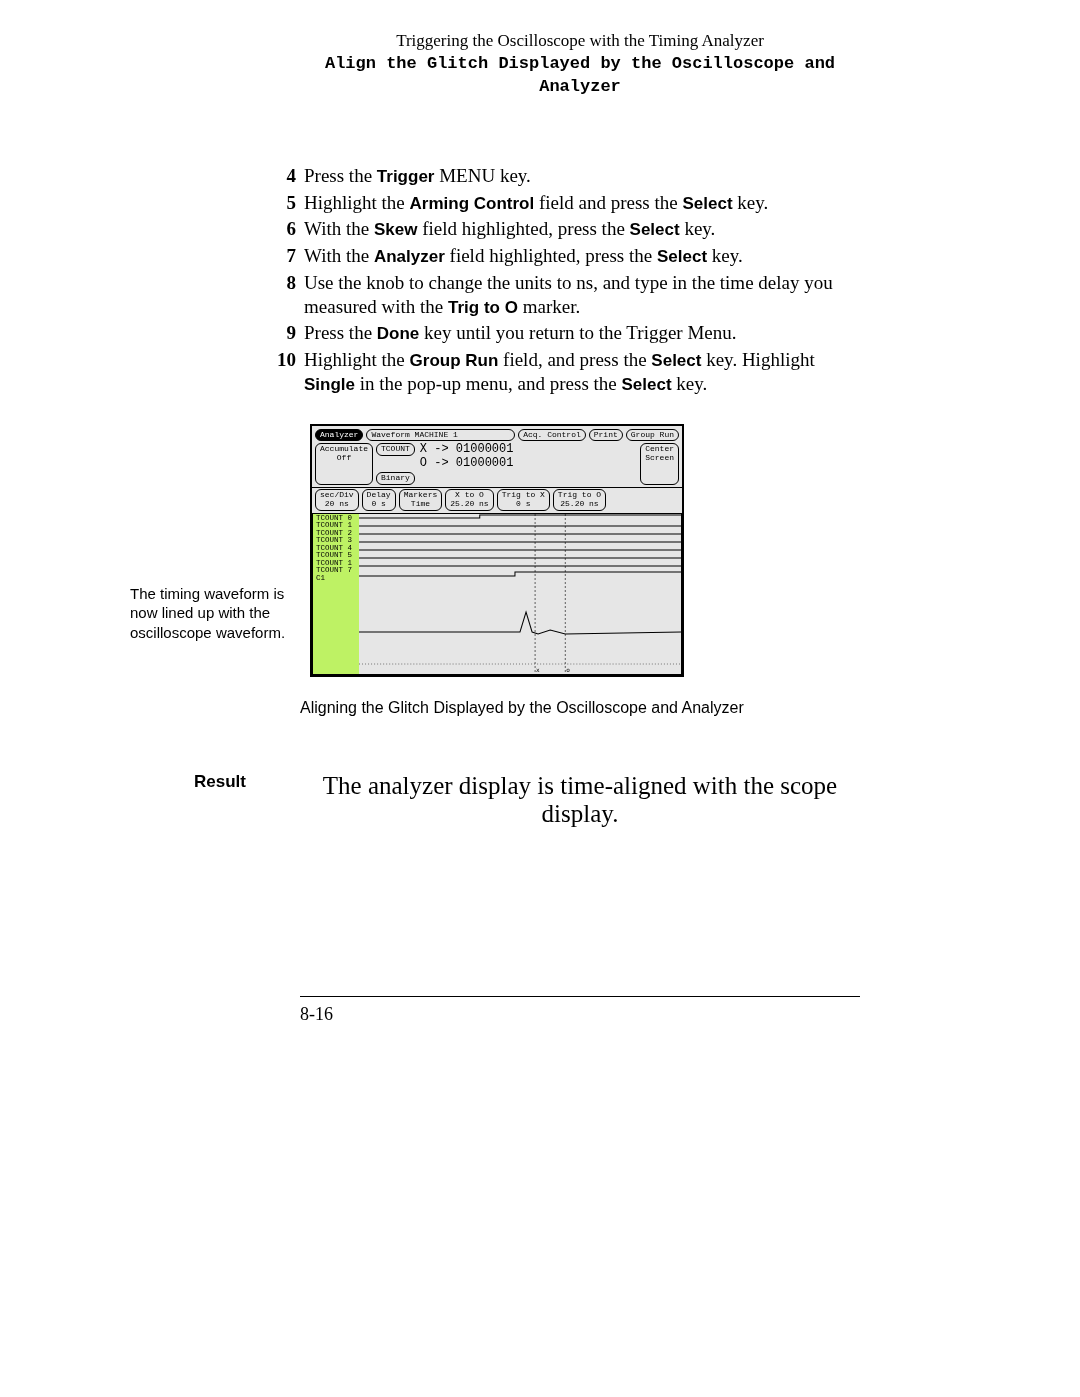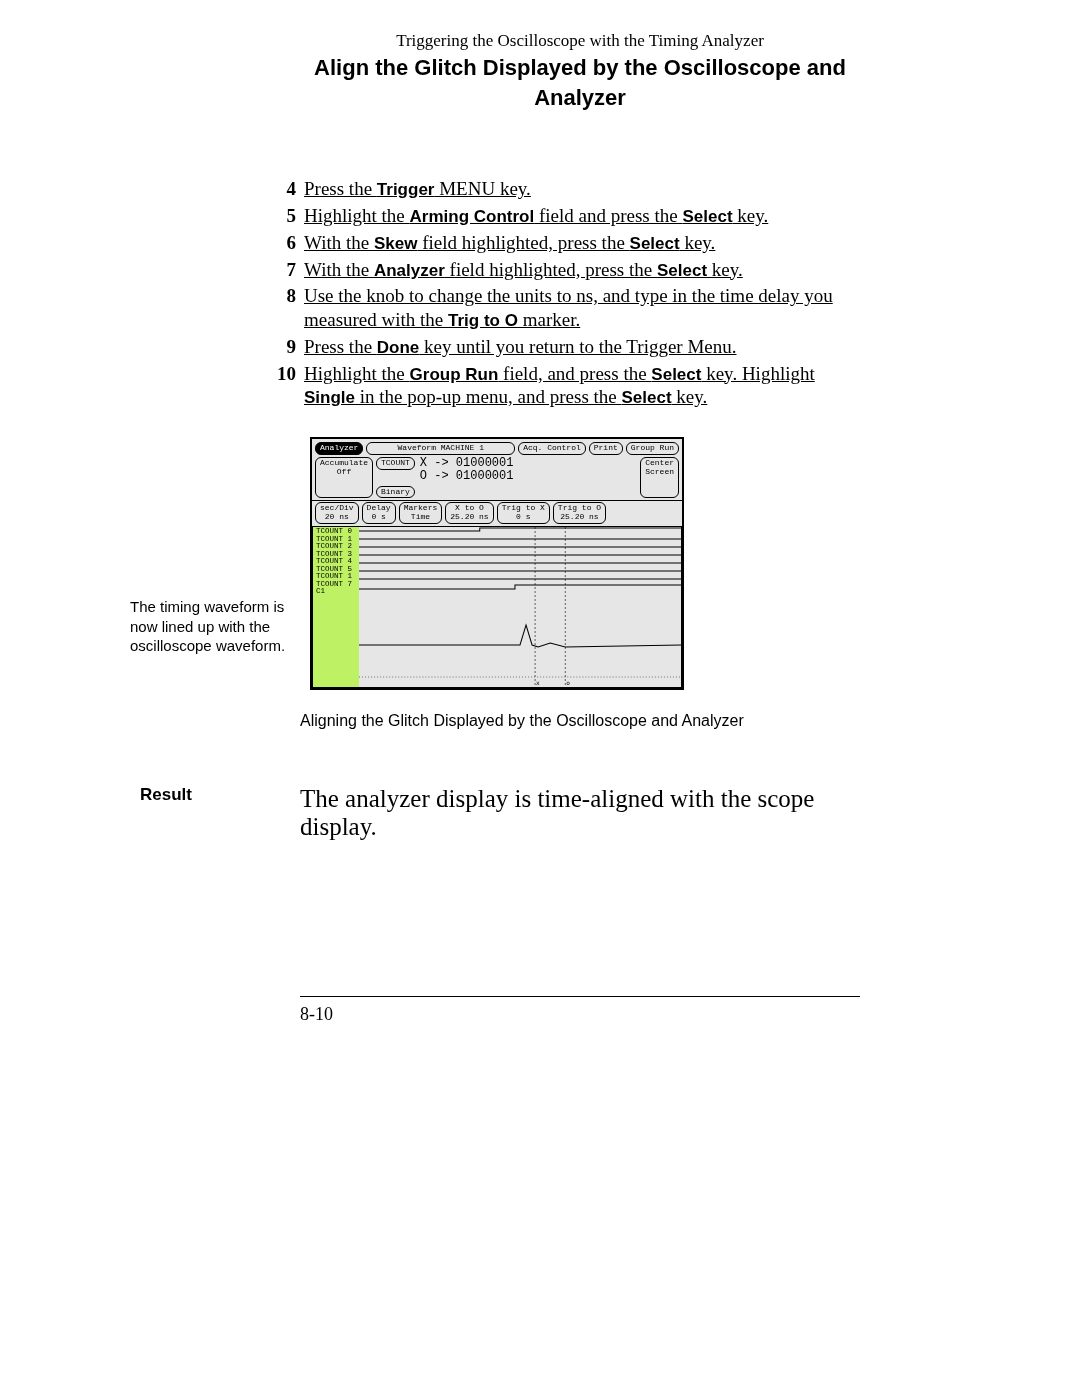--- a/index.html
+++ b/index.html
@@ -17,39 +17,39 @@
     inset: 0;
     padding-top: 30px;
   }
   .header-block {
     margin-left: 300px;
     margin-right: 220px;
     text-align: center;
     line-height: 1.35;
   }
   .header-line1 { font-size: 17px; }
-  .header-line2 { font-size: 22px; font-family: Liberation Sans, sans-serif; font-weight: 700; }
+  .header-line2 { font-size: 17px; font-family: Liberation Mono, monospace; font-weight: 700; }
 
   .steps {
     margin: 65px 220px 0 270px;
   }
   .step {
     display: flex;
     font-size: 19px;
     line-height: 1.25;
     margin-bottom: 3px;
   }
   .step-num {
     width: 26px;
     text-align: right;
     font-weight: 700;
     flex-shrink: 0;
     margin-right: 8px;
   }
-  .step-body { flex: 1; text-decoration: underline; }
+  .step-body { flex: 1; }
   .b { font-family: Arial, Helvetica, sans-serif; font-weight: 700; font-size: 17px; }
 
   .figure-row {
     display: flex;
     margin-top: 28px;
     margin-left: 130px;
     margin-right: 220px;
     align-items: flex-start;
   }
   .figure-side {
@@ -117,20 +117,21 @@
     font-size: 16px;
     margin-top: 22px;
     margin-left: 300px;
   }
 
   .result-row {
     display: flex;
     margin-top: 55px;
     margin-left: 140px;
     margin-right: 220px;
+    text-align: center;
   }
   .result-label {
     font-family: Arial, Helvetica, sans-serif;
     font-weight: 700;
     font-size: 17px;
     width: 160px;
   }
   .result-text {
     font-size: 25px;
     flex: 1;
@@ -192,21 +193,21 @@
       </div>
     </div>
 
   <div class="figure-row">
     <div class="figure-side">The timing  waveform is now lined up with the oscilloscope waveform.</div>
     <div class="figure-box">
       <div class="scope">
         <div class="scope-inner">
           <div class="btn-row">
             <div class="btn inv">Analyzer</div>
-            <div class="btn" style="flex:1;text-align:center;border-radius:6px;">Waveform MACHINE 1</div>
+            <div class="btn" style="flex:1;text-align:left;border-radius:6px;">Waveform MACHINE 1</div>
             <div class="btn">Acq. Control</div>
             <div class="btn">Print</div>
             <div class="btn">Group Run</div>
           </div>
           <div class="btn-row">
             <div class="btn two">
               <span>Accumulate</span>
               <span>Off</span>
             </div>
             <div style="display:flex;flex-direction:column;gap:16px;">
@@ -295,14 +296,14 @@
   </div>
 
   <div class="figure-caption">Aligning the Glitch Displayed by the Oscilloscope and Analyzer</div>
 
   <div class="result-row">
     <div class="result-label">Result</div>
     <div class="result-text">The analyzer display is time-aligned with the scope display.</div>
   </div>
 
   <div class="footer-rule"></div>
-  <div class="page-num">8-10</div>
+  <div class="page-num">8-16</div>
 </div>
 
 </body></html>

